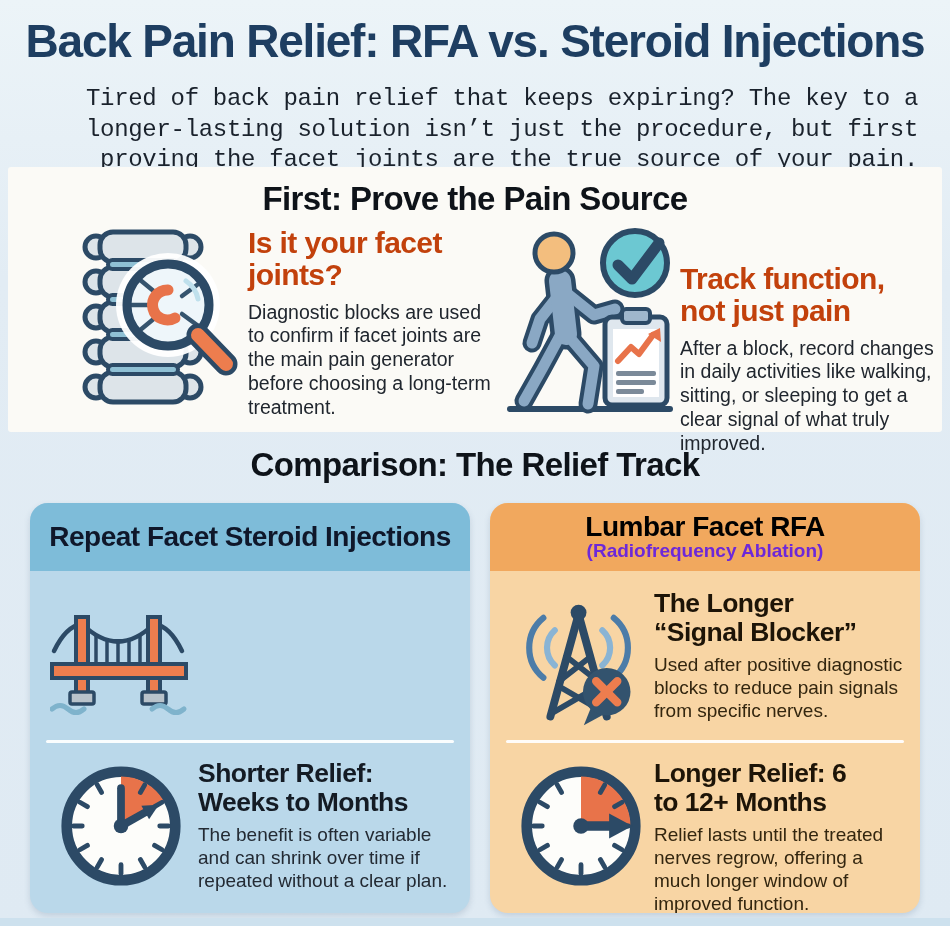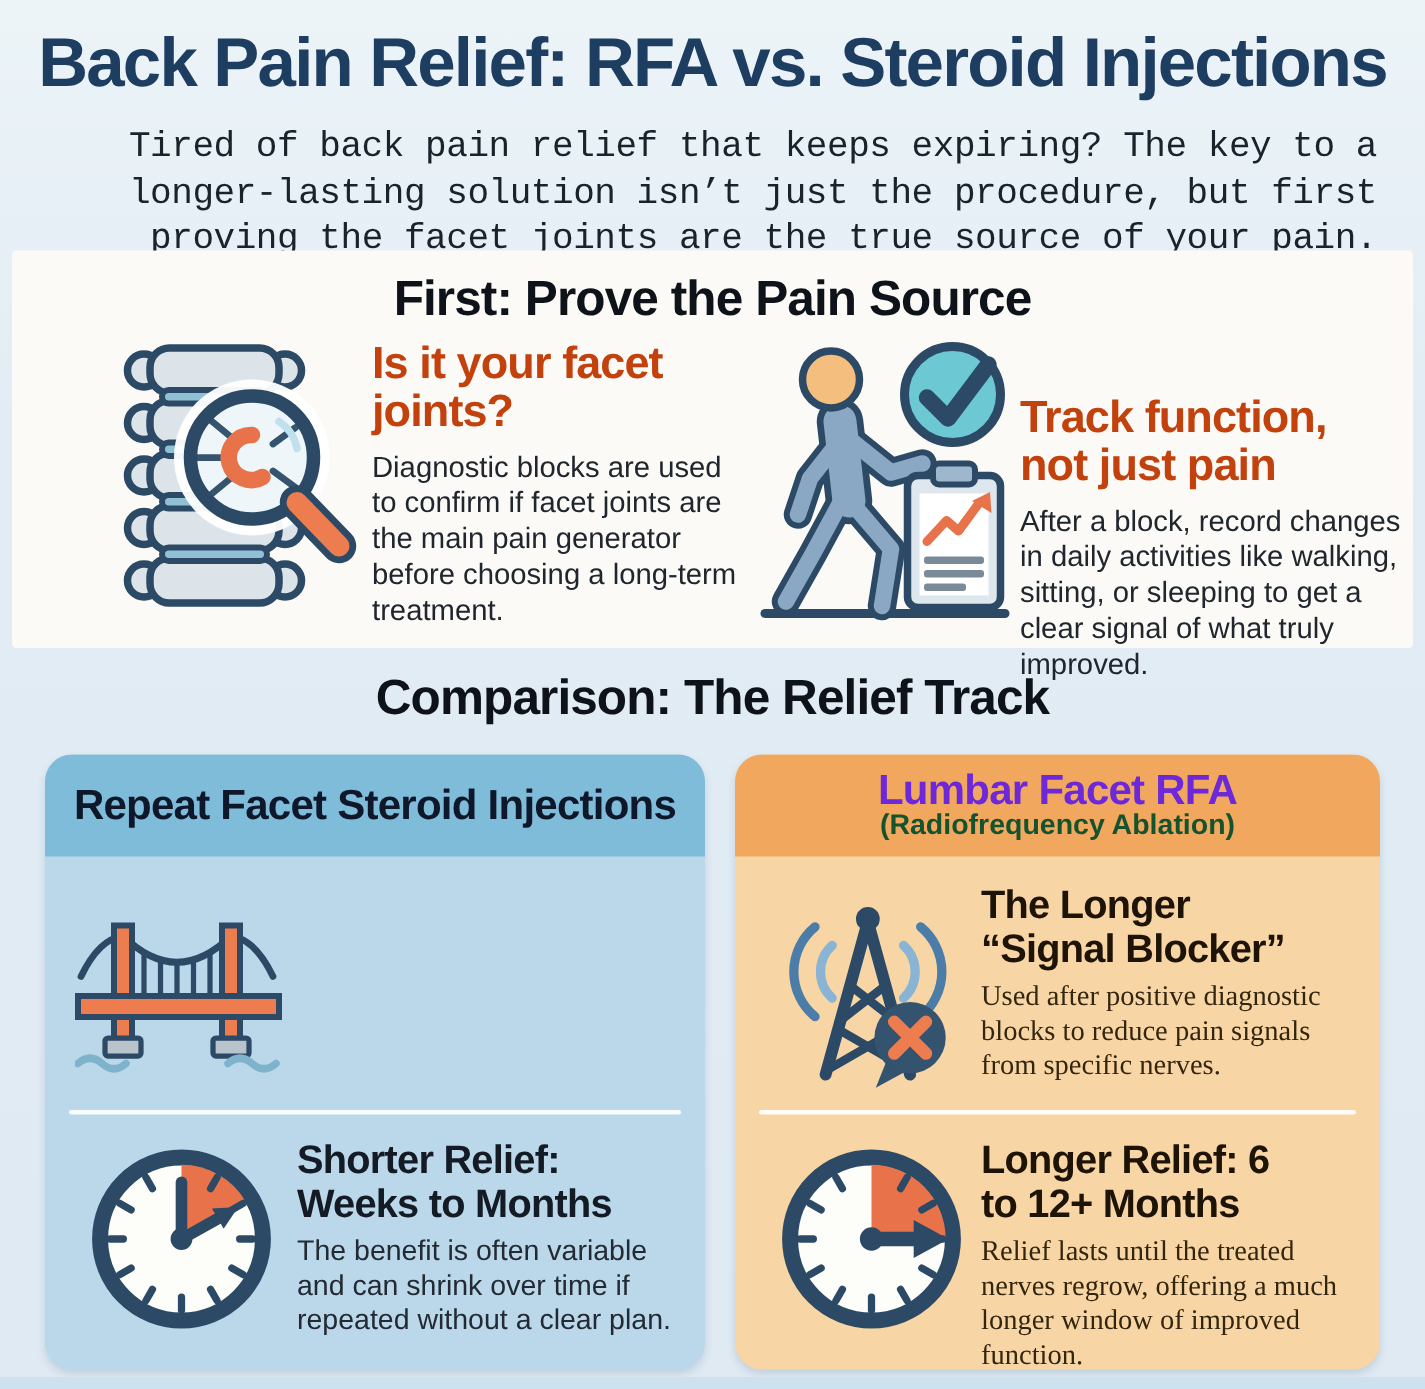--- a/index.html
+++ b/index.html
@@ -48,36 +48,36 @@
   .card{position:absolute;top:503px;height:410px;border-radius:18px;overflow:hidden;
         box-shadow:0 3px 6px rgba(60,90,120,0.18);}
   .card-steroid{left:30px;width:440px;background:#bad8ea;}
   .card-rfa{left:490px;width:430px;background:#f8d5a4;}
   .card-header{
     height:68px;display:flex;flex-direction:column;justify-content:center;align-items:center;
   }
   .card-steroid .card-header{background:#7ebcd9;}
   .card-rfa .card-header{background:#f1a85e;}
   .card-header .h-title{font-size:28px;font-weight:700;letter-spacing:-0.5px;color:#0f172a;line-height:1.05;}
-  .card-rfa .card-header .h-title{color:#6d28d9;}
-  .card-header .h-sub{font-size:19px;font-weight:700;color:#14532d;line-height:1.1;}
+  .card-rfa .card-header .h-title{color:#000000;}
+  .card-header .h-sub{font-size:19px;font-weight:700;color:#6d28d9;line-height:1.1;}
   .card-row{position:absolute;left:0;right:0;}
   .row1{top:80px;height:156px;}
   .row2{top:250px;height:152px;}
   .card-row .cicon{position:absolute;left:20px;top:12px;width:138px;height:132px;}
   .card-row .cicon.clock{left:28px;top:10px;width:126px;height:126px;}
   .rtext{position:absolute;left:168px;top:6px;width:258px;}
   .card-rfa .rtext{left:164px;width:252px;}
   .rtext h3{
     margin:0 0 8px;font-size:26.5px;font-weight:700;line-height:1.08;
     letter-spacing:-0.5px;color:#141b24;max-width:222px;
   }
   .card-rfa .rtext h3{color:#1d1407;}
   .rtext p{margin:0;font-size:19px;line-height:1.2;color:#232a33;}
-  .card-rfa .rtext p{color:#33260f;font-family:Liberation Serif, serif;}
+  .card-rfa .rtext p{color:#33260f;}
   .divider{
     position:absolute;top:237px;left:16px;right:16px;height:3px;
     background:rgba(255,255,255,0.93);border-radius:2px;
   }
   .bottom-strip{position:absolute;bottom:0;left:0;right:0;height:8px;background:#cde1ee;}
   svg{display:block;width:100%;height:100%;}
 </style>
 </head>
 <body>
 

